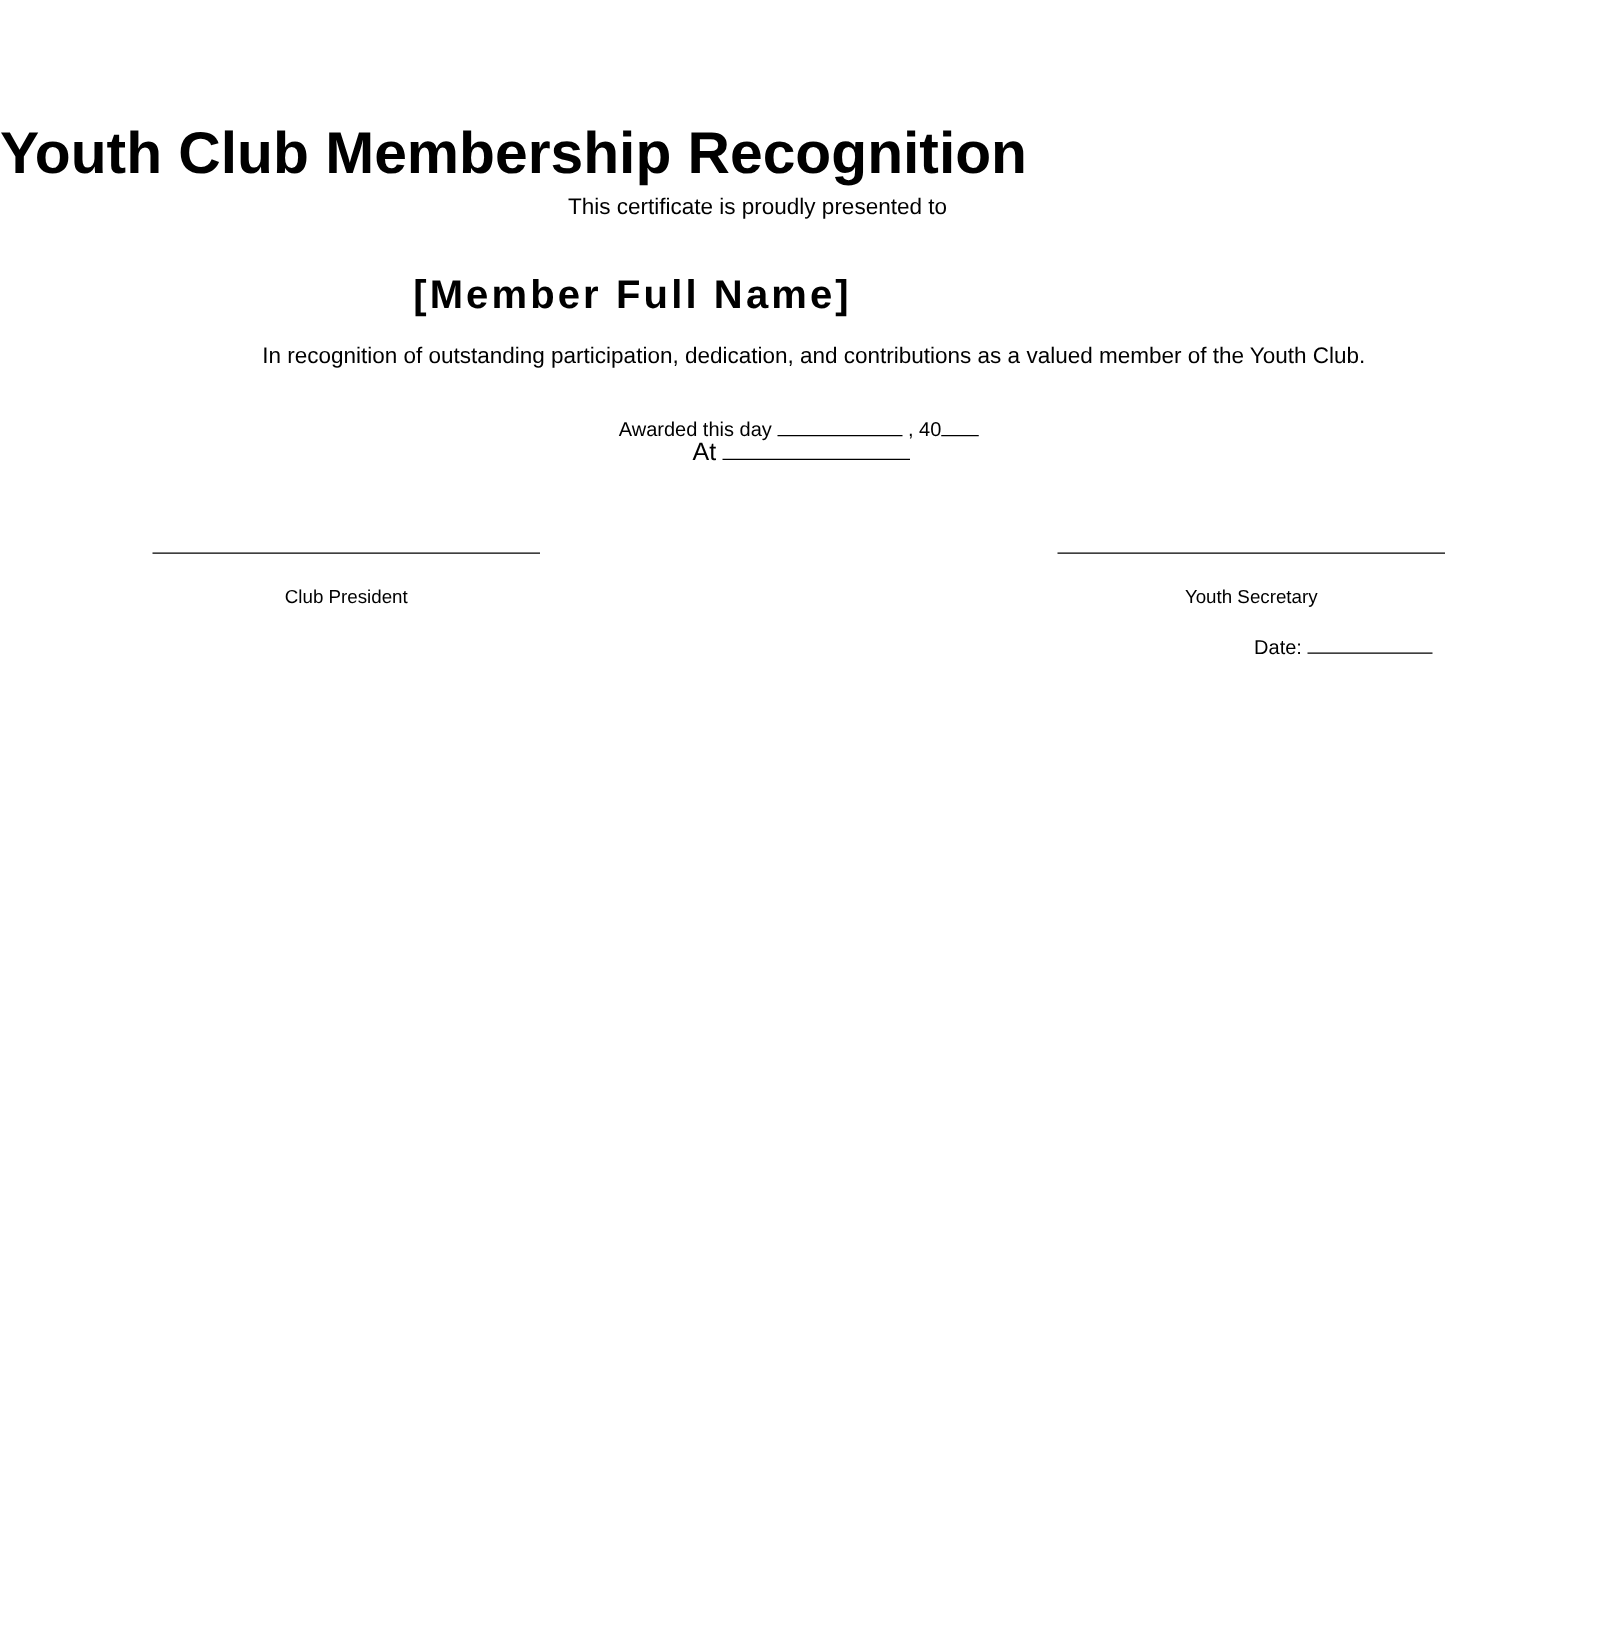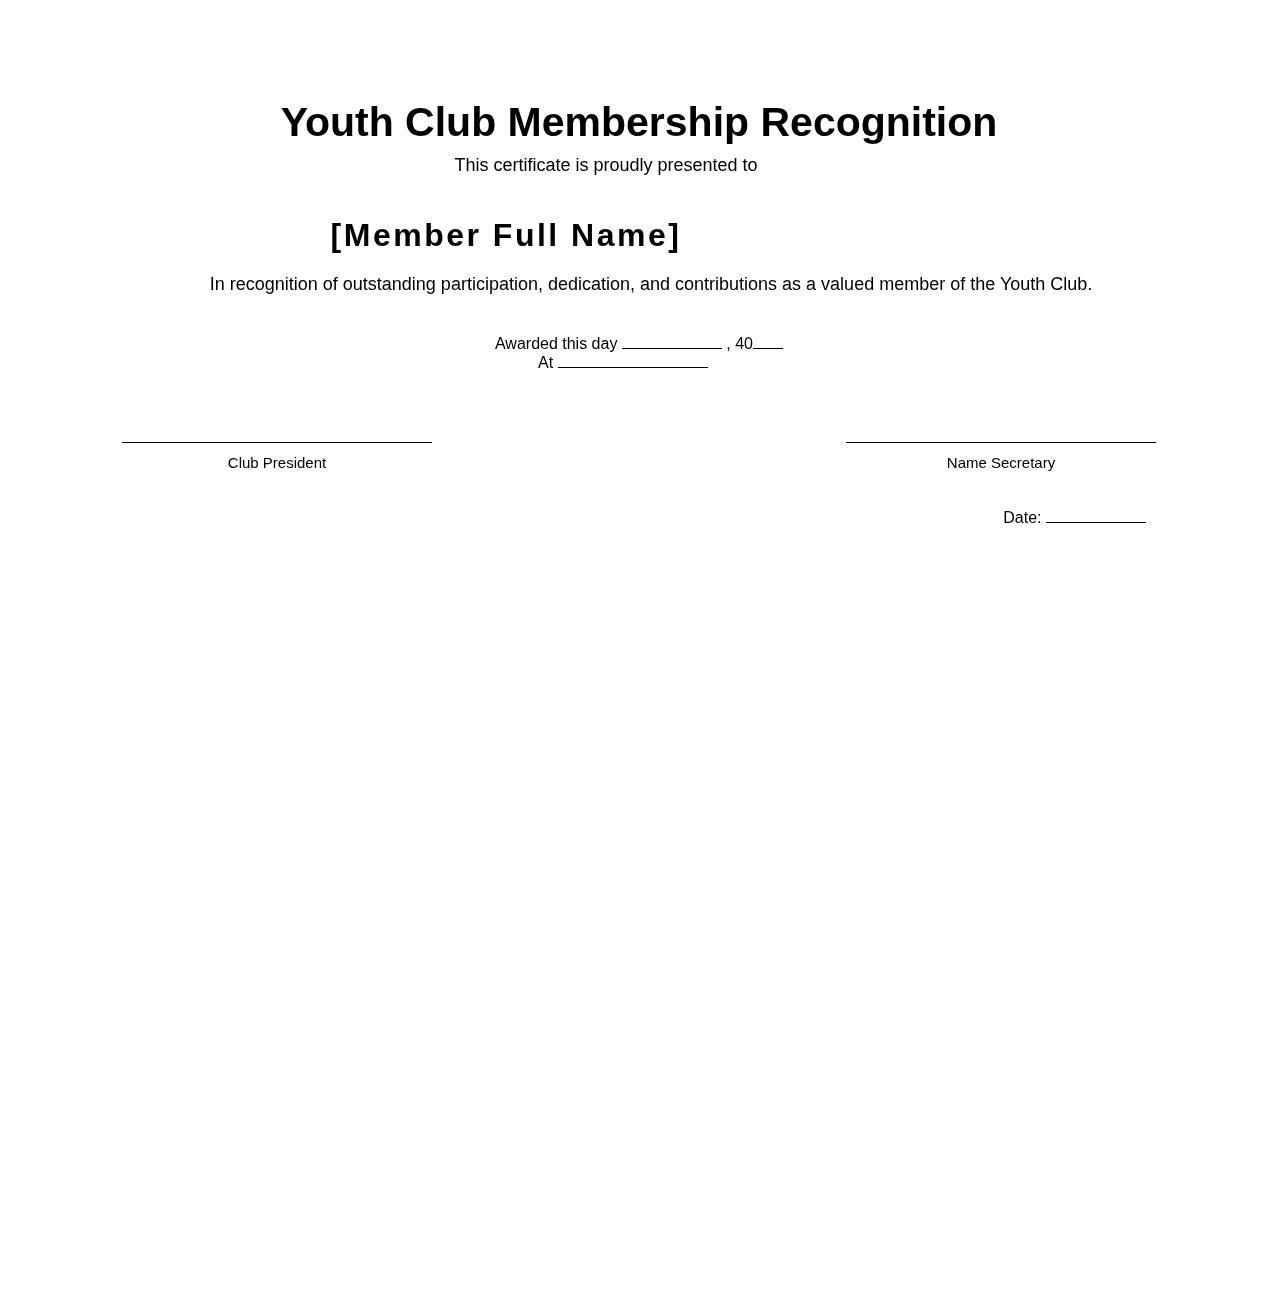--- a/index.html
+++ b/index.html
@@ -1,26 +1,26 @@
 <!DOCTYPE html>
 <html><head>
 <meta charset="utf-8">
 <style>
   html, body { margin:0; padding:0; background:#fff; }
   body { width:1278px; height:1300px; position:relative; font-family:"Liberation Sans", sans-serif; color:#000; }
-  .title { position:absolute; left:0; width:1278px; top:97px; text-align:center; font-size:41px; font-weight:bold; line-height:50px; }
+  .title { position:absolute; left:0; width:1278px; top:97px; text-align:left; font-size:47px; font-weight:bold; line-height:50px; }
   .subtitle { position:absolute; left:0; width:1212px; top:154px; text-align:center; font-size:18px; line-height:22px; }
   .name { position:absolute; left:0; width:1012px; top:215px; text-align:center; font-size:32px; font-weight:bold; letter-spacing:2.5px; line-height:40px; }
   .body-text { position:absolute; left:0; width:1278px; top:273px; text-align:center; font-size:18px; line-height:22px;padding-left:12px; }
   .awarded { position:absolute; left:0; width:1278px; top:334px; text-align:center; font-size:16px; line-height:19px; }
-  .at-line { position:absolute; left:538px; top:353px; font-size:16px; line-height:19px; }
+  .at-line { position:absolute; left:554px; top:353px; font-size:20px; line-height:19px; }
   .blank { display:inline-block; border-bottom:1px solid #000; vertical-align:baseline; height:14px; }
   .sig { position:absolute; top:442px; width:310px; text-align:center; }
   .sig .line { border-top:1px solid #000; width:310px; }
-  .sig .label { font-size:15px; margin-top:11px; line-height:18px; }
+  .sig .label { font-size:15px; margin-top:26px; line-height:18px; }
   .date { position:absolute; right:132px; top:508px; font-size:16px; line-height:19px; }
 </style>
 </head>
 <body>
 
 <div class="title">Youth Club Membership Recognition</div>
 <div class="subtitle">This certificate is proudly presented to</div>
 <div class="name">[Member Full Name]</div>
 <div class="body-text">In recognition of outstanding participation, dedication, and contributions as a valued member of the Youth Club.</div>
 
@@ -33,19 +33,19 @@
   <span>At</span>
   <span class="blank" style="width:150px;"></span>
 </div>
 
 <div class="sig" style="left:122px;">
   <div class="line"></div>
   <div class="label">Club President</div>
 </div>
 <div class="sig" style="left:846px;">
   <div class="line"></div>
-  <div class="label">Name Secretary</div>
+  <div class="label">Youth Secretary</div>
 </div>
 
 <div class="date">
   <span>Date:</span>
   <span class="blank" style="width:100px;"></span>
 </div>
 
 </body></html>

